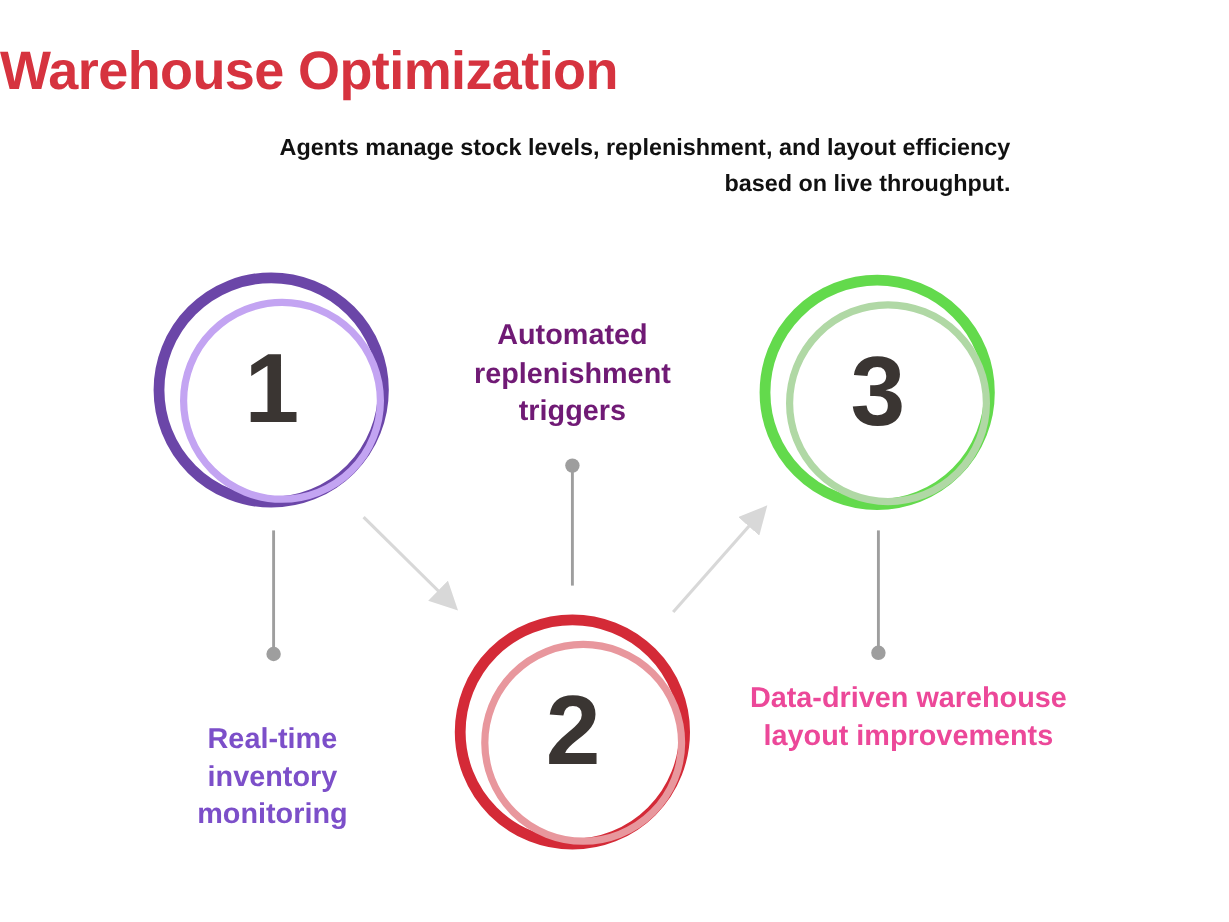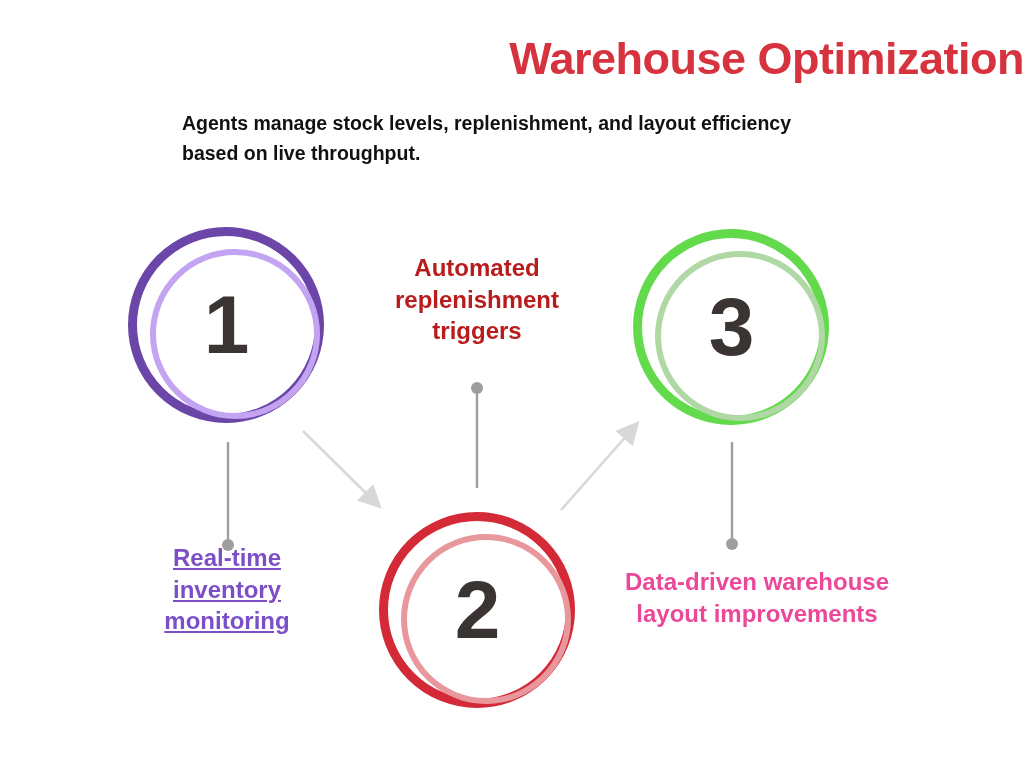--- a/index.html
+++ b/index.html
@@ -19,34 +19,34 @@
     background: #ffffff;
     overflow: hidden;
   }
 
   
   .title {
     position: absolute;
     left: 0;
     top: 34px;
     width: 1024px;
-    text-align: right;
+    text-align: left;
     font-size: 45px;
     font-weight: bold;
     letter-spacing: -0.5px;
     color: #d6333f;
     line-height: 1.1;
   }
   .subtitle {
     position: absolute;
     left: 50%;
     transform: translateX(-50%);
     top: 108px;
     width: 660px;
-    text-align: left;
+    text-align: right;
     font-size: 19.5px;
     font-weight: bold;
     color: #111111;
     line-height: 1.55;
   }
 
   
   #connectors {
     position: absolute;
     left: 0;
@@ -97,30 +97,29 @@
   
   .caption {
     position: absolute;
     text-align: center;
     font-size: 24px;
     font-weight: bold;
     line-height: 1.32;
   }
   #caption-1 {
     left: 117px;
-    top: 542px;
+    top: 600px;
     width: 220px;
     color: #7c4fc9;
-    text-decoration: underline;
   }
   #caption-2 {
     left: 352px;
-    top: 252px;
+    top: 264px;
     width: 250px;
-    color: #b91c1c;
+    color: #701a75;
   }
   #caption-3 {
     left: 612px;
     top: 566px;
     width: 290px;
     color: #ec4899;
   }
 </style>
 </head>
 <body>

